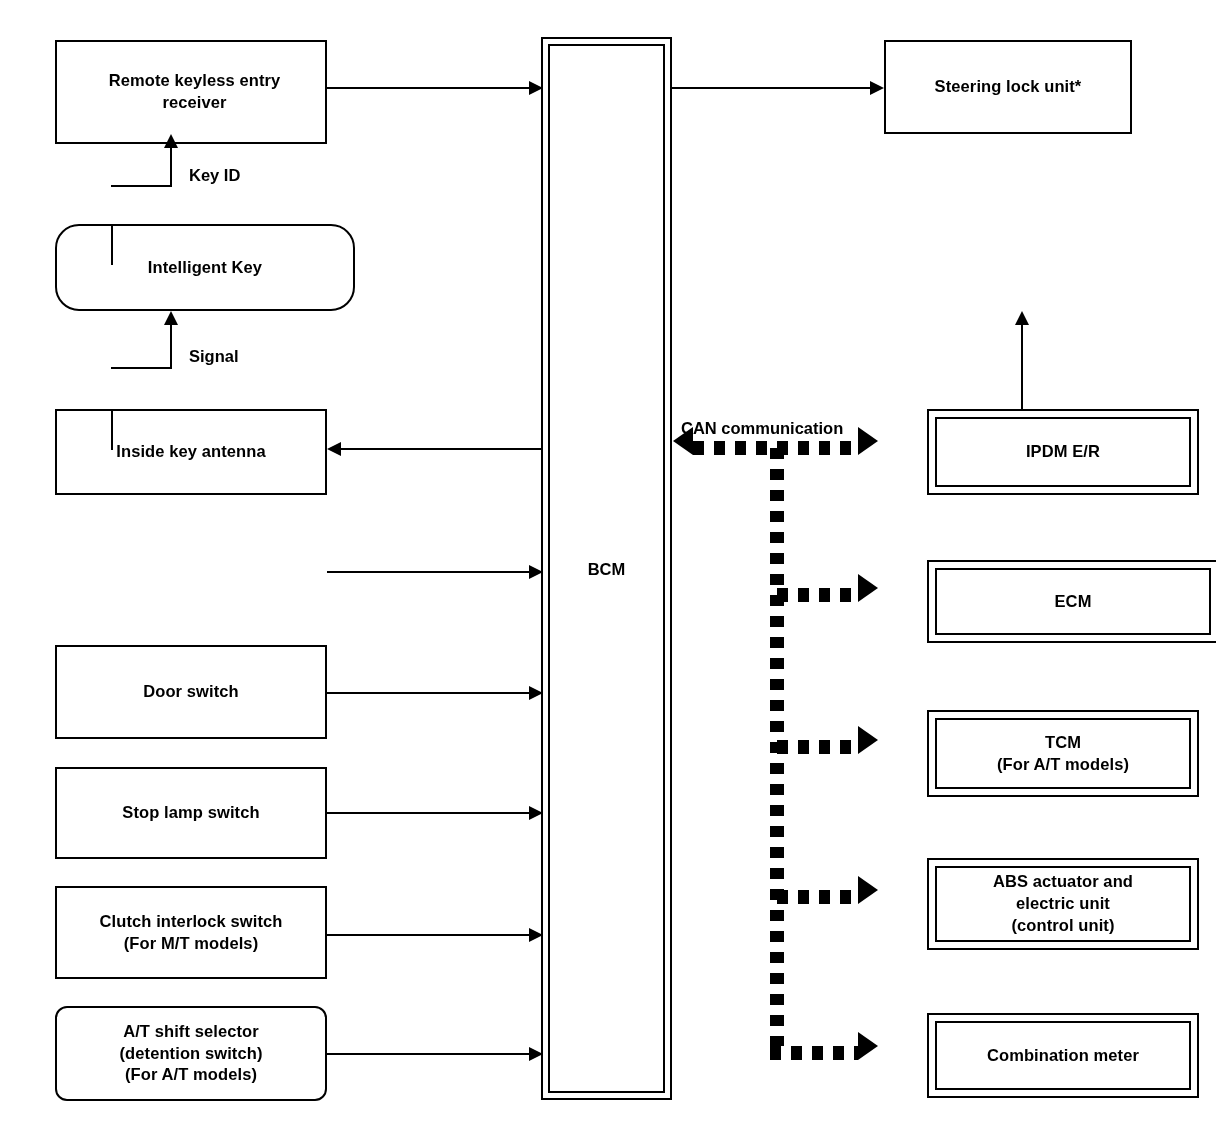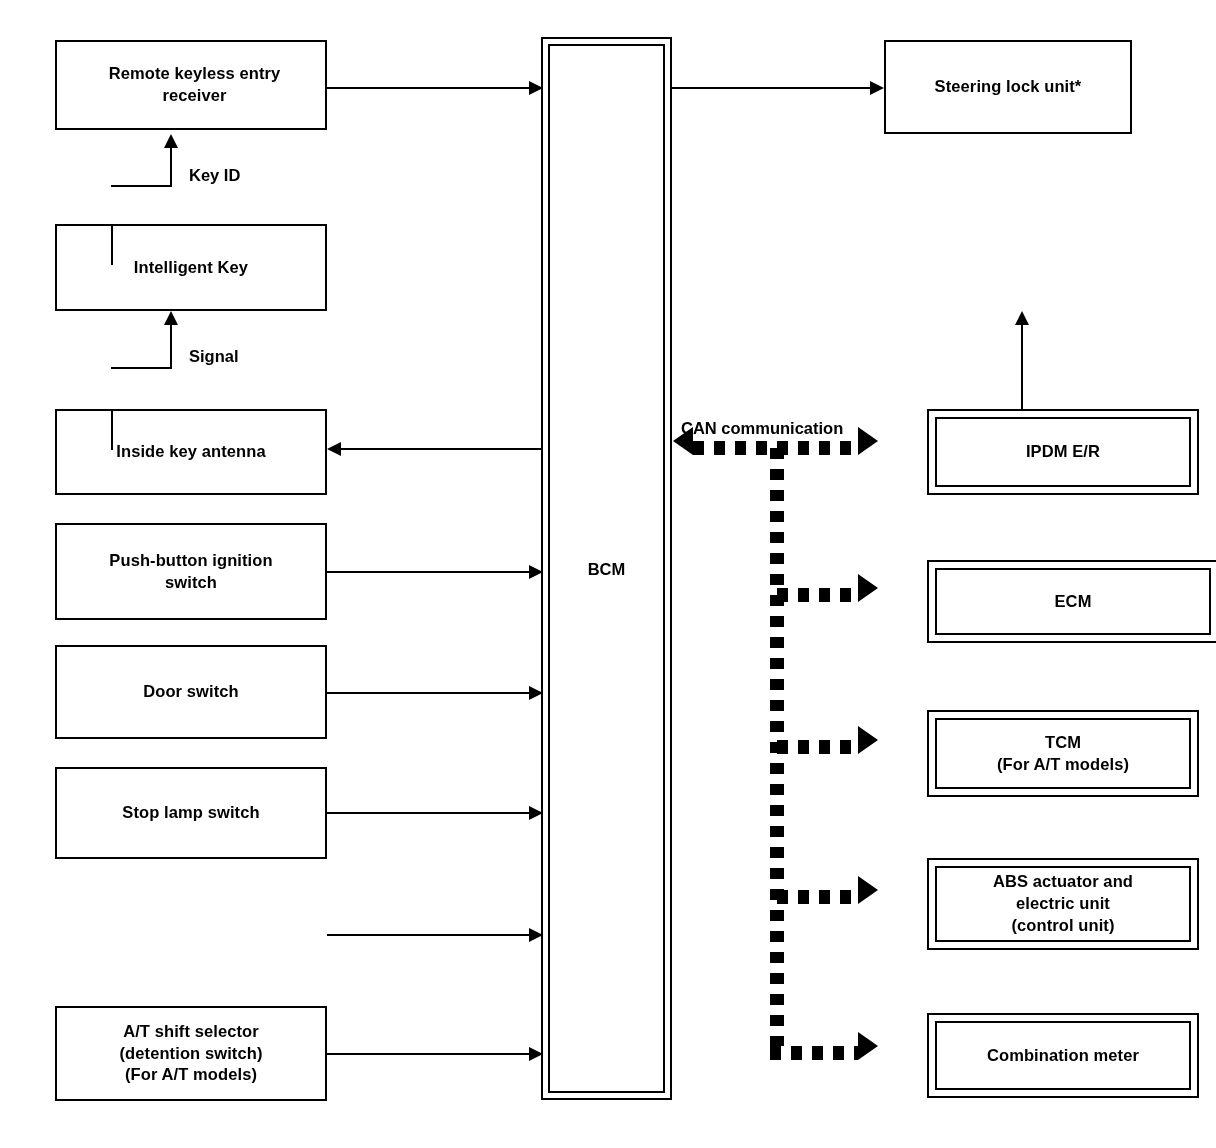--- a/index.html
+++ b/index.html
@@ -147,48 +147,48 @@
     font-weight: bold;
     color: #000000;
     white-space: nowrap;
   }
 </style>
 </head>
 <body>
 
 <div id="canvas">
 
-  <div class="box" style="left:55px; top:40px; width:272px; height:90px;padding-left:7px;">
+  <div class="box" style="left:55px; top:40px; width:272px; height:104px;padding-left:7px;">
     <span>Remote keyless entry
 receiver</span>
   </div>
 
-  <div class="box" style="left:55px; top:224px; width:272px; height:87px;">
+  <div class="box" style="left:55px; top:224px; width:300px; height:87px;border-radius:24px;">
     <span>Intelligent Key</span>
   </div>
 
   <div class="box" style="left:55px; top:409px; width:272px; height:86px;">
     <span>Inside key antenna</span>
   </div>
 
-  <div class="box" style="left:55px; top:523px; width:272px; height:97px;">
-    <span>Push-button ignition
-switch</span>
-  </div>
 
   <div class="box" style="left:55px; top:645px; width:272px; height:94px;">
     <span>Door switch</span>
   </div>
 
   <div class="box" style="left:55px; top:767px; width:272px; height:92px;">
     <span>Stop lamp switch</span>
   </div>
 
-
-  <div class="box" style="left:55px; top:1006px; width:272px; height:95px;">
+  <div class="box" style="left:55px; top:886px; width:272px; height:93px;">
+    <span>Clutch interlock switch
+(For M/T models)</span>
+  </div>
+
+  <div class="box" style="left:55px; top:1006px; width:272px; height:95px;border-radius:12px;">
     <span>A/T shift selector
 (detention switch)
 (For A/T models)</span>
   </div>
 
   <div class="bcm-box" style="left:541px; top:37px; width:131px; height:1063px;">
     <div class="inner">
       <span class="bcm-label">BCM</span>
     </div>
   </div>

